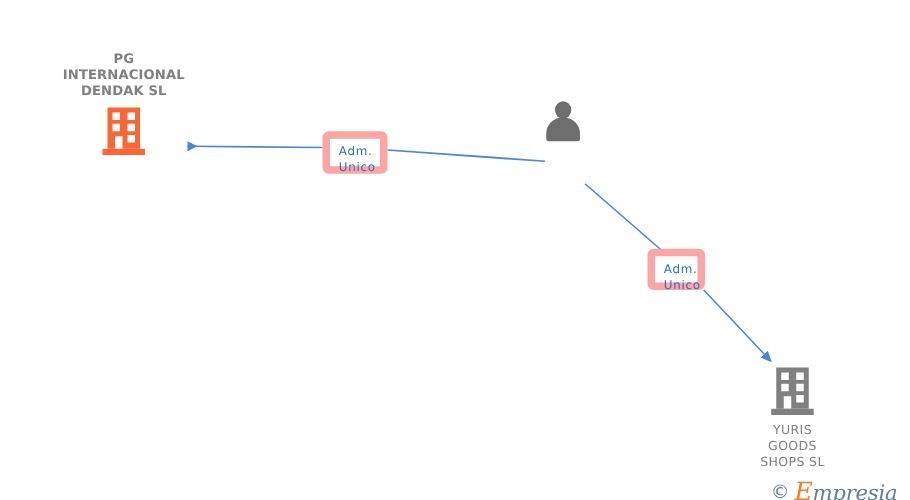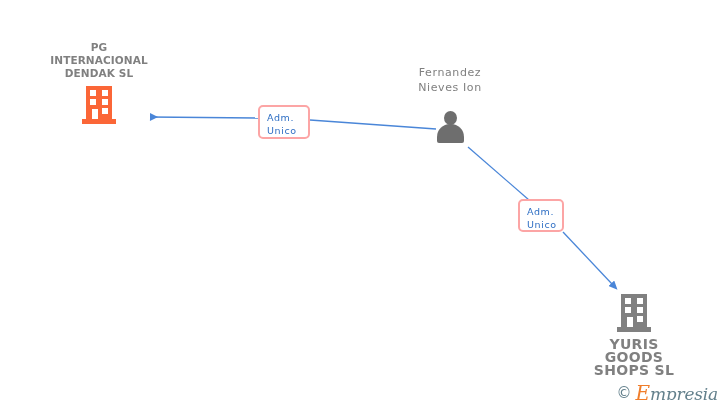--- a/index.html
+++ b/index.html
@@ -38,22 +38,22 @@
     font-family: "DejaVu Sans", sans-serif;
     line-height: 13px;
     white-space: pre-line;
   }
   .company-label {
     font-size: 10.5px;
     font-weight: bold;
     letter-spacing: 0.1px;
   }
   .company-label-plain {
-    font-size: 14px;
-    font-weight: bold;
+    font-size: 10px;
+    font-weight: normal;
     letter-spacing: 0.3px;
   }
   .person-label {
     font-size: 11px;
     font-weight: normal;
     letter-spacing: 0.6px;
     line-height: 15px;
   }
 
   
@@ -120,21 +120,21 @@
     width: 27px;
     height: 19px;
     background: currentColor;
     border-radius: 13px 13px 2px 2px;
   }
 
   
   .rel-box {
     position: absolute;
     background: #ffffff;
-    border: 2px solid #fca5a5;
+    border: 6px solid #fca5a5;
     border-radius: 5px;
     box-sizing: border-box;
     color: #2f6fc4;
     font-family: "DejaVu Sans", sans-serif;
     font-size: 9.5px;
     letter-spacing: 0.6px;
     padding: 4px 6px 3px 7px;
     line-height: 13px;
     white-space: pre-line;
     z-index: 5;
@@ -204,22 +204,20 @@
       <div class="bldg-win" style="left:20px; top:4px;"></div>
       <div class="bldg-win" style="left:8px;  top:13px;"></div>
       <div class="bldg-win" style="left:20px; top:13px;"></div>
       <div class="bldg-win" style="left:20px; top:22px;"></div>
       <div class="bldg-door"></div>
       <div class="bldg-base"></div>
     </div>
   </div>
 
   <div class="node" style="left:385px; top:52px; width:130px;">
-    <div class="node-label person-label">Fernandez
-Nieves Ion</div>
     <div class="person" style="margin-top:16px;">
       <div class="person-head"></div>
       <div class="person-body"></div>
     </div>
   </div>
 
   <div class="node" style="left:574px; top:281px; width:120px;">
     <div class="building bldg-gray">
       <div class="bldg-body"></div>
       <div class="bldg-win" style="left:8px;  top:4px;"></div>

